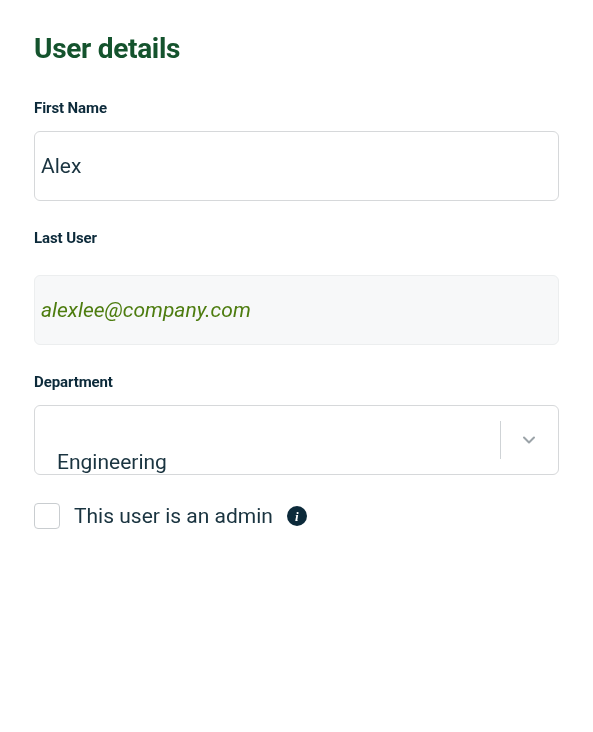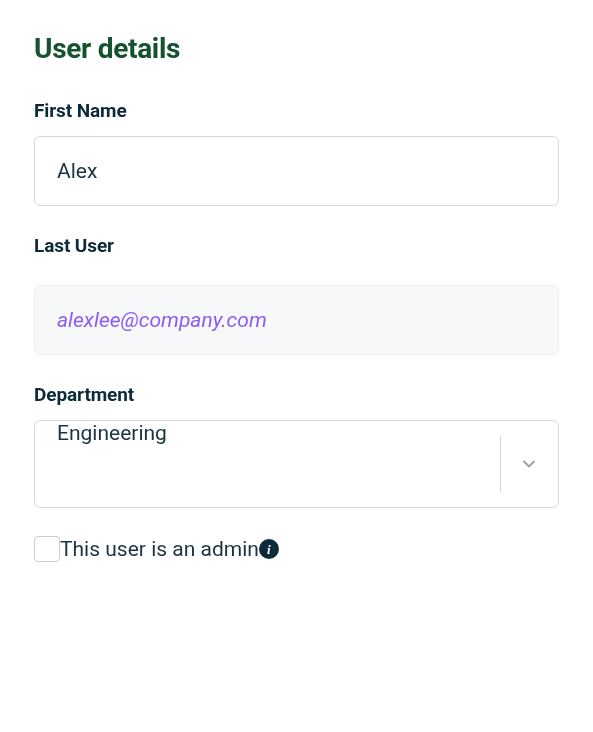--- a/index.html
+++ b/index.html
@@ -20,62 +20,62 @@
       font-weight: 700;
       color: #14532d;
       margin-bottom: 34px;
       letter-spacing: -0.3px;
     }
     .field-group {
       margin-bottom: 28px;
     }
     .field-label {
       display: block;
-      font-size: 19px;
+      font-size: 15px;
       font-weight: 700;
       color: #0c2a3a;
       margin-bottom: 14px;
       letter-spacing: -0.1px;
     }
     .text-input {
       width: 100%;
       height: 70px;
-      padding: 0 22px;
+      padding: 0 6px;
       font-size: 21px;
       color: #1a3440;
       background: #ffffff;
       border: 1px solid #d6d8da;
       border-radius: 6px;
       outline: none;
       font-family: inherit;
     }
     .text-input[readonly] {
       background: #f7f8f9;
-      color: #8b5cf6;
+      color: #4d7c0f;
       font-style: italic;
       border: 1px solid #eceeef;
     }
     .select-wrap {
       position: relative;
       width: 100%;
     }
     .select-input {
       width: 100%;
-      height: 88px;
+      height: 70px;
       padding: 0 70px 0 22px;
       font-size: 21px;
       color: #1a3440;
       background: #ffffff;
       border: 1px solid #d6d8da;
       border-radius: 6px;
       outline: none;
       font-family: inherit;
       cursor: pointer;
       display: flex;
-      align-items: flex-start;
+      align-items: flex-end;
     }
     .select-divider {
       position: absolute;
       right: 58px;
       top: 16px;
       bottom: 16px;
       width: 1px;
       background: #cfd3d6;
       pointer-events: none;
     }
@@ -85,20 +85,21 @@
       top: 50%;
       transform: translateY(-50%);
       pointer-events: none;
     }
     .chevron-icon svg {
       display: block;
     }
     .checkbox-row {
       display: flex;
       align-items: center;
+      gap: 14px;
       margin-top: 28px;
     }
     .checkbox-box {
       width: 26px;
       height: 26px;
       border: 1.5px solid #c9cdd0;
       border-radius: 4px;
       background: #ffffff;
       cursor: pointer;
       flex-shrink: 0;

